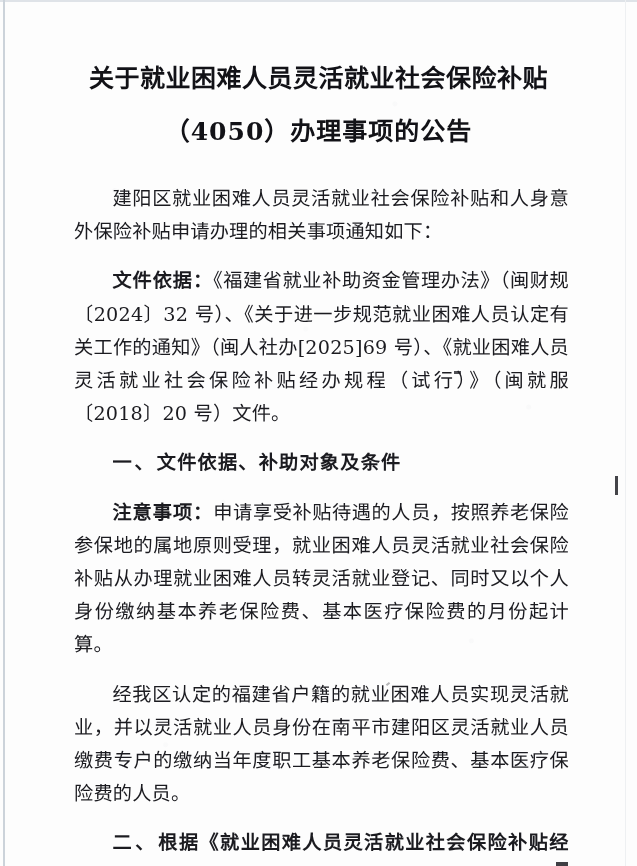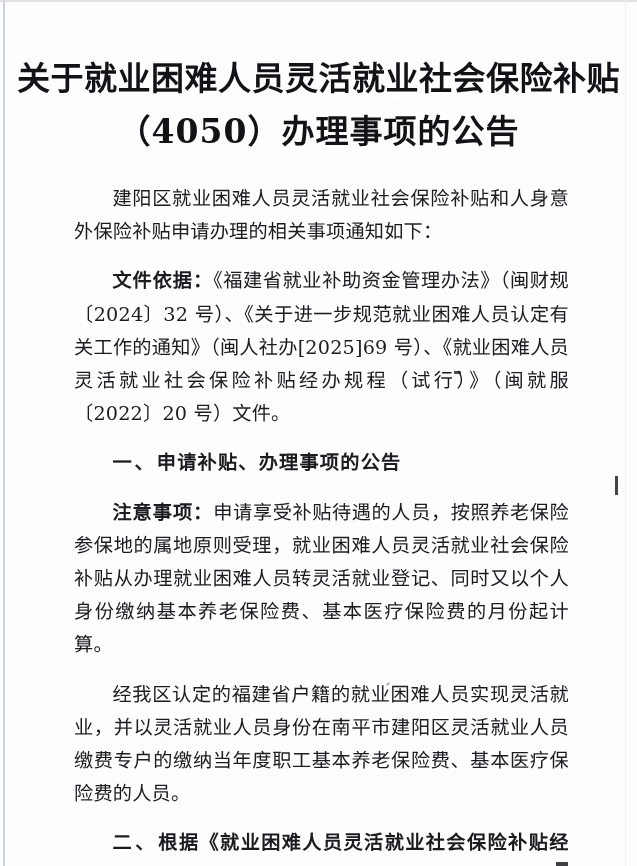--- a/index.html
+++ b/index.html
@@ -77,21 +77,21 @@
   }
 
   
   .title-block {
     padding-top: 58px;
     text-align: center;
   }
   .title-line {
     font-family: "DejaVu Serif", "Liberation Serif", serif;
     font-weight: 700;
-    font-size: 33px;
+    font-size: 25px;
     letter-spacing: 0.5px;
     line-height: 41px;
     color: #121217;
     white-space: nowrap;
   }
   .title-line.second {
     margin-top: 12px;
     letter-spacing: 1px;
   }
 
@@ -152,25 +152,25 @@
     <div class="title-block">
       <div class="title-line">关于就业困难人员灵活就业社会保险补贴</div>
       <div class="title-line second">（4050）办理事项的公告</div>
     </div>
 
     <div class="body-block">
 
       <p class="para indent">建阳区就业困难人员灵活就业社会保险补贴和人身意外保险补贴申请办理的相关事项通知如下：</p>
 
       <p class="para indent">
-        <span class="bold">文件依据：</span><span>《福建省就业补助资金管理办法》（闽财规〔2024〕32 号）、《关于进一步规范就业困难人员认定有关工作的通知》（闽人社办[2025]69 号）、《就业困难人员灵活就业社会保险补贴经办规程（试行）》（闽就服〔2022〕20 号）文件。</span>
+        <span class="bold">文件依据：</span><span>《福建省就业补助资金管理办法》（闽财规〔2024〕32 号）、《关于进一步规范就业困难人员认定有关工作的通知》（闽人社办[2025]69 号）、《就业困难人员灵活就业社会保险补贴经办规程（试行）》（闽就服〔2018〕20 号）文件。</span>
       </p>
 
       <p class="para indent heading-para">
-        <span class="enum-gap">一、</span><span>申请补贴、办理事项的公告</span>
+        <span class="enum-gap">一、</span><span>文件依据、补助对象及条件</span>
       </p>
 
       <p class="para indent">
         <span class="bold">注意事项：</span><span>申请享受补贴待遇的人员，按照养老保险参保地的属地原则受理，就业困难人员灵活就业社会保险补贴从办理就业困难人员转灵活就业登记、同时又以个人身份缴纳基本养老保险费、基本医疗保险费的月份起计算。</span>
       </p>
 
       <p class="para indent">经我区认定的福建省户籍的就业困难人员实现灵活就业，并以灵活就业人员身份在南平市建阳区灵活就业人员缴费专户的缴纳当年度职工基本养老保险费、基本医疗保险费的人员。</p>
 
       <p class="para indent bold">
         <span class="enum-gap">二、</span><span>根据《就业困难人员灵活就业社会保险补贴经办规程（试行）》（闽就服〔2022〕20 号）文件精神，新申请灵活就业社会保险补贴的就业困难人员需提前办理灵活就业登记后才能申请补贴。</span>

